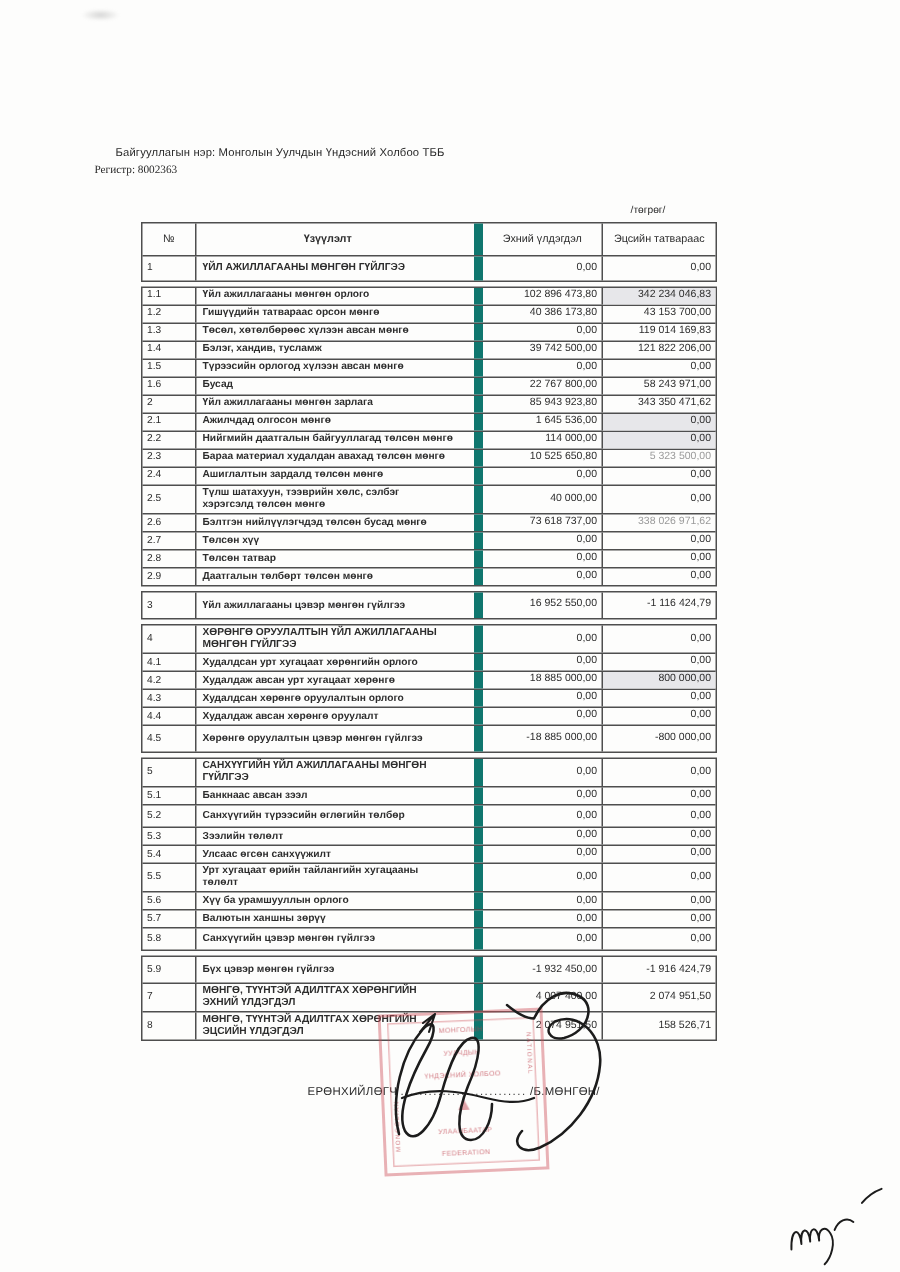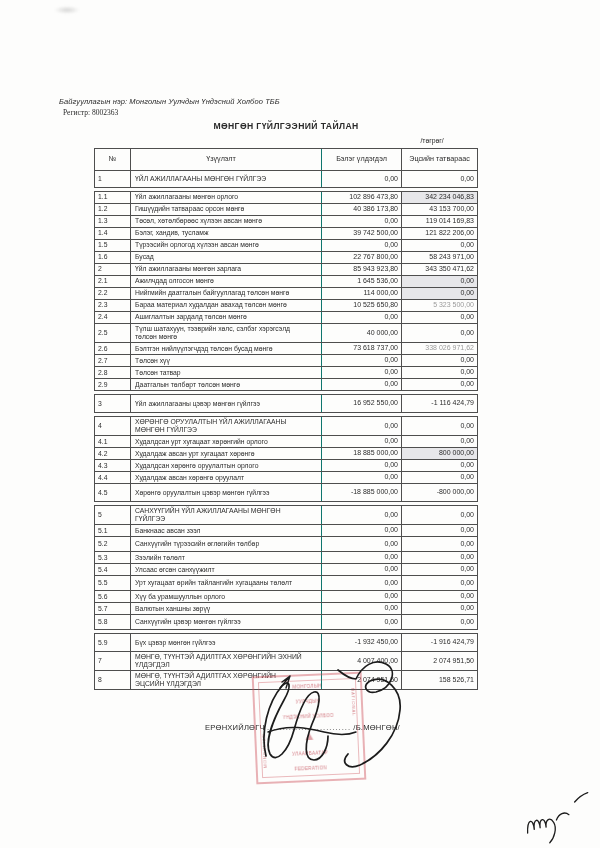--- a/index.html
+++ b/index.html
@@ -7,38 +7,38 @@
     position:relative; width:600px; height:848px; overflow:hidden;
     background:#fdfdfc;
     font-family:"Liberation Sans", sans-serif;
     color:#2a2a2a;
   }
   .top-smudge {
     position:absolute; left:54px; top:6px; width:26px; height:8px;
     background:radial-gradient(ellipse at center, rgba(140,140,140,.35), rgba(140,140,140,0) 70%);
     border-radius:50%; filter:blur(1px);
   }
-  .org  { position:absolute; left:59px; top:97px;  font-size:7.5px; letter-spacing:.1px;font-style:italic; }
+  .org  { position:absolute; left:77px; top:97px;  font-size:7.5px; letter-spacing:.1px; }
   .reg  { position:absolute; left:63px; top:108px; font-size:7.5px;font-family:Liberation Serif, serif; }
   .title{
     position:absolute; left:94px; top:121px; width:384px; text-align:center;
     font-size:8.6px; font-weight:bold; letter-spacing:.4px;
   }
   .currency { position:absolute; left:402px; top:137px; width:60px; text-align:center; font-size:6.8px; }
 
   .table-area { position:absolute; left:94px; top:148px; width:384px; }
   .tblock { border:1px solid #4e4e4e; margin-bottom:3px; background:transparent; }
   .trow { display:grid; grid-template-columns:36px 191px 80px 1fr; min-height:11px; }
   .trow + .trow { border-top:1px solid #4e4e4e; }
   .c {
     display:flex; align-items:center; box-sizing:border-box;
     padding:1px 3px; font-size:6.8px; line-height:1.18; color:#2d2d2d;
   }
   .c.no    { border-right:1px solid #4e4e4e; padding-left:3px; }
-  .c.label { border-right:1px solid #0f766e; padding-left:4px; padding-right:14px; }
+  .c.label { border-right:6px solid #0f766e; padding-left:4px; padding-right:14px;font-weight:bold; }
   .c.num   { border-right:1px solid #4e4e4e; justify-content:flex-end; font-size:7px;
              white-space:nowrap; padding-right:3px; }
   .c.num.last { border-right:none; }
   .thead { min-height:21px; }
   .thead .c { justify-content:center; text-align:center; font-size:7.2px; white-space:normal; }
   .sec  { min-height:16px; }
   .tot  { min-height:17px; }
   .tall { min-height:14px; }
   .shade { background:#e7e7ea; }
   .faded { color:#9b9b9b; }
@@ -73,29 +73,28 @@
 </style>
 </head>
 <body>
 
 <div class="doc">
 
   <div class="top-smudge"></div>
 
   <div class="org">Байгууллагын нэр: Монголын Уулчдын Үндэсний Холбоо ТББ</div>
   <div class="reg">Регистр: 8002363</div>
-  <div class="title">МӨНГӨН ГҮЙЛГЭЭНИЙ ТАЙЛАН</div>
   <div class="currency">/төгрөг/</div>
 
   <div class="table-area">
       <div class="tblock">
         <div class="trow thead">
           <div class="c no">№</div>
           <div class="c label">Үзүүлэлт</div>
-          <div class="c num">Бэлэг үлдэгдэл</div>
+          <div class="c num">Эхний үлдэгдэл</div>
           <div class="c num last">Эцсийн татвараас</div>
         </div>
         <div class="trow sec">
           <div class="c no">1</div>
           <div class="c label">ҮЙЛ АЖИЛЛАГААНЫ МӨНГӨН ГҮЙЛГЭЭ</div>
           <div class="c num">0,00</div>
           <div class="c num last">0,00</div>
         </div>
       </div>
       <div class="tblock">

